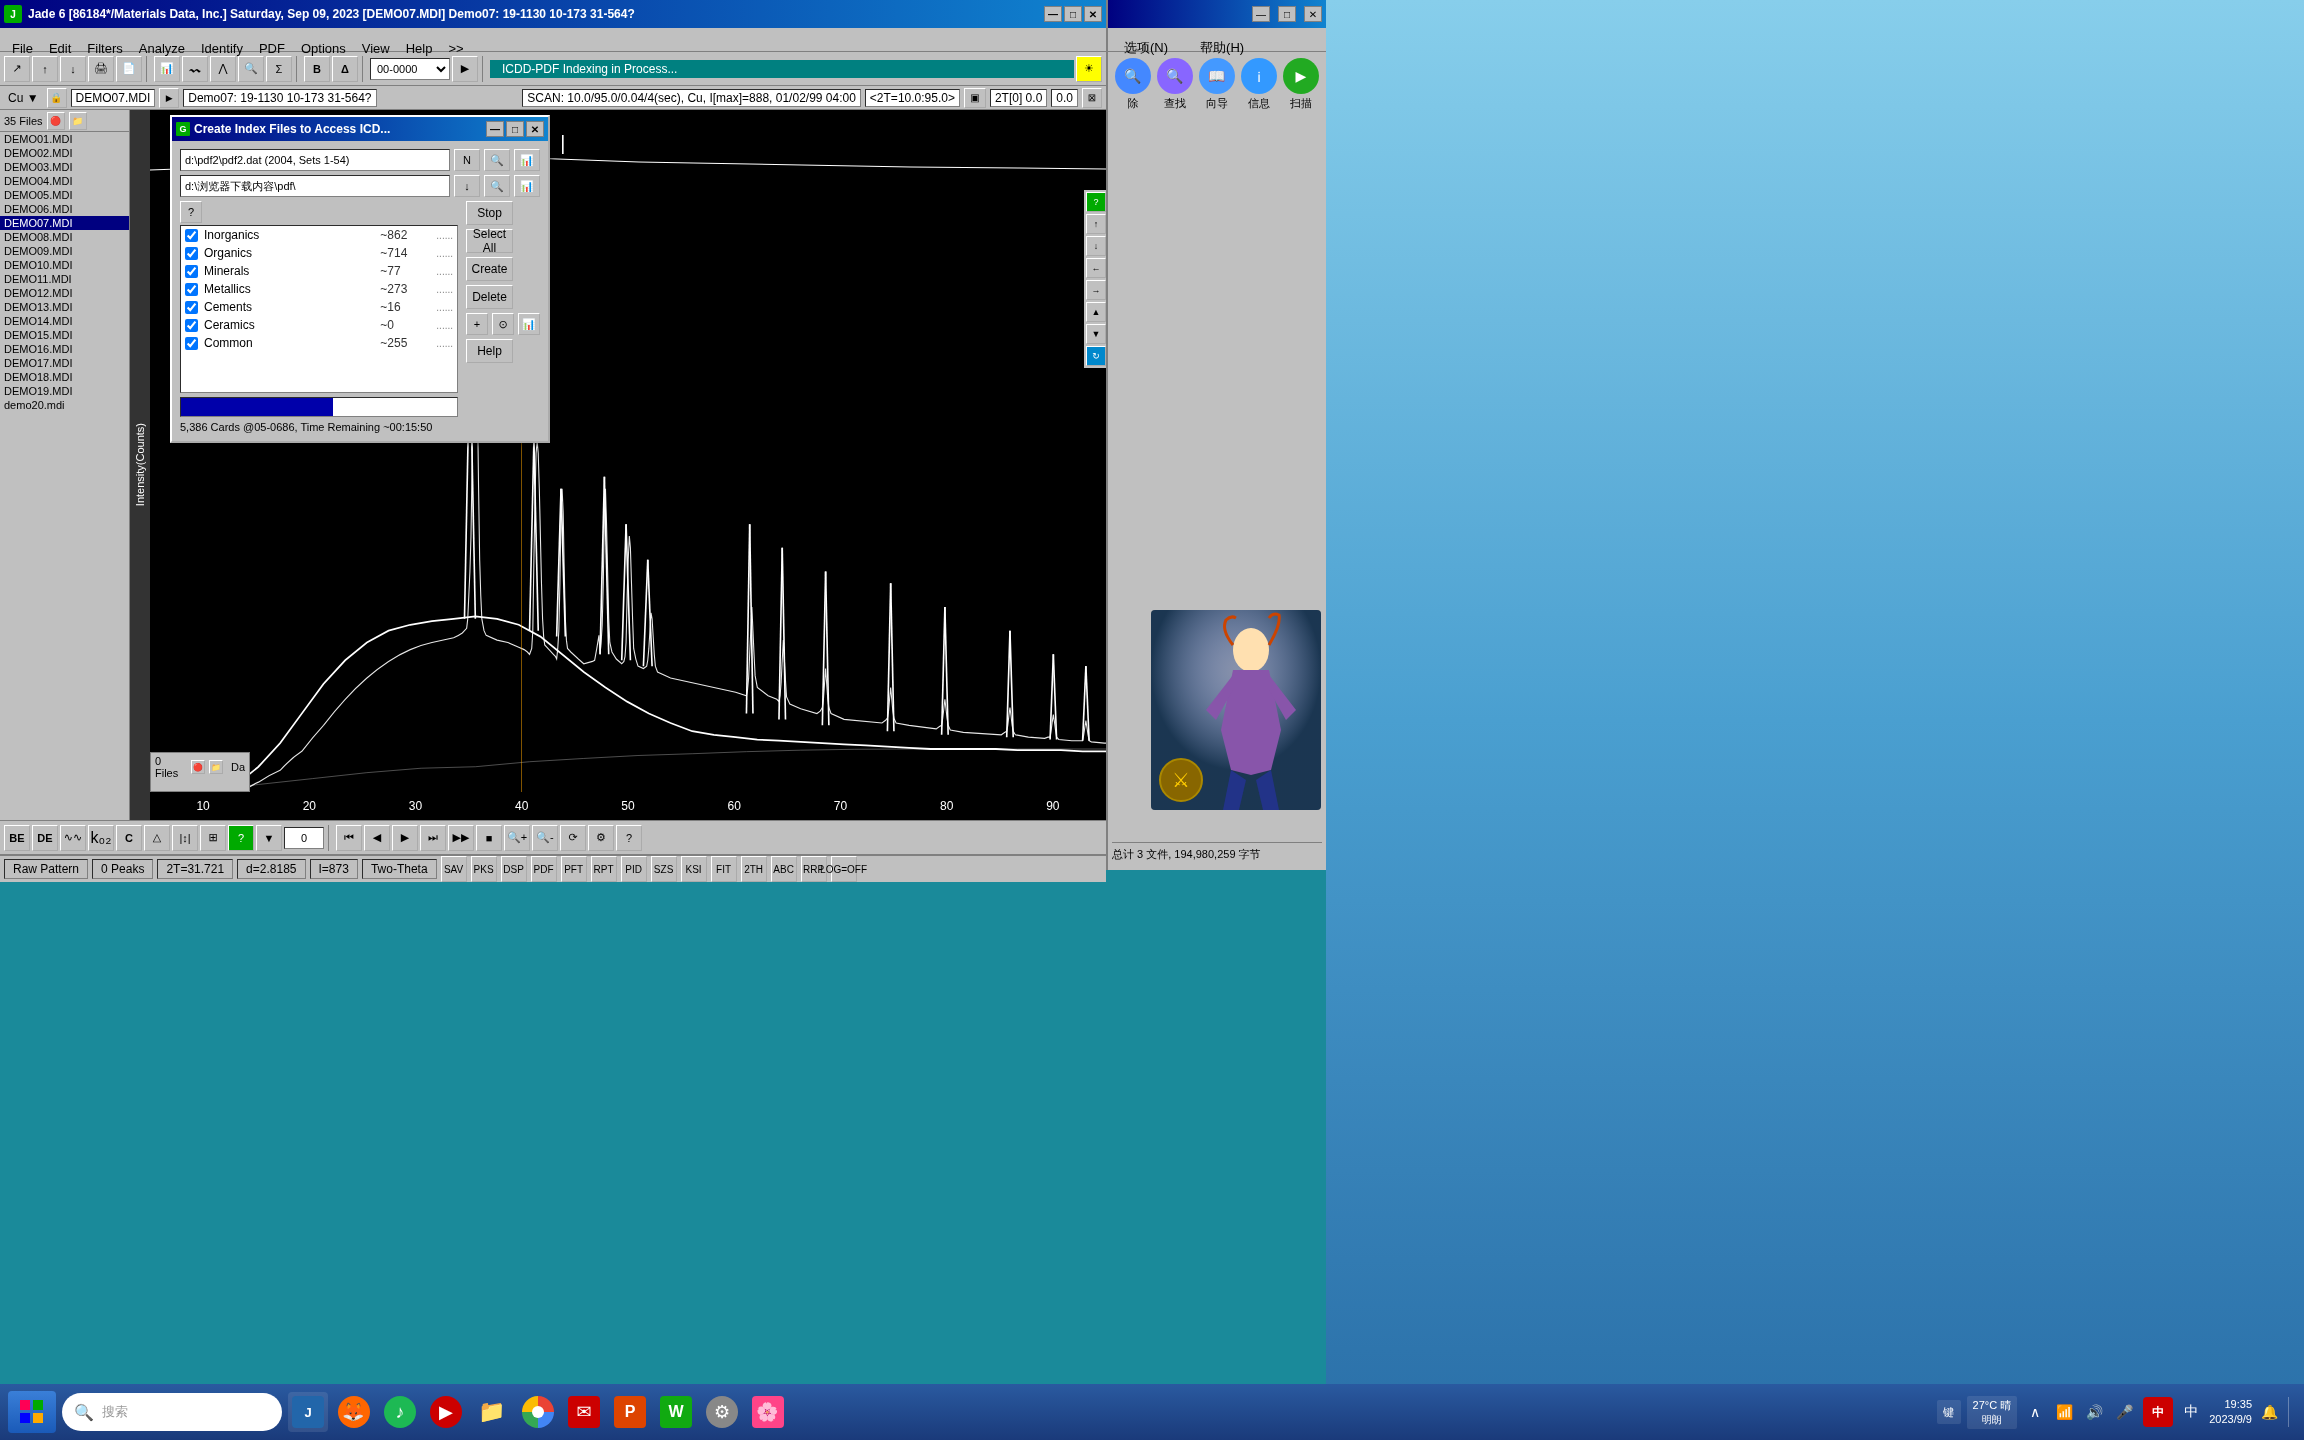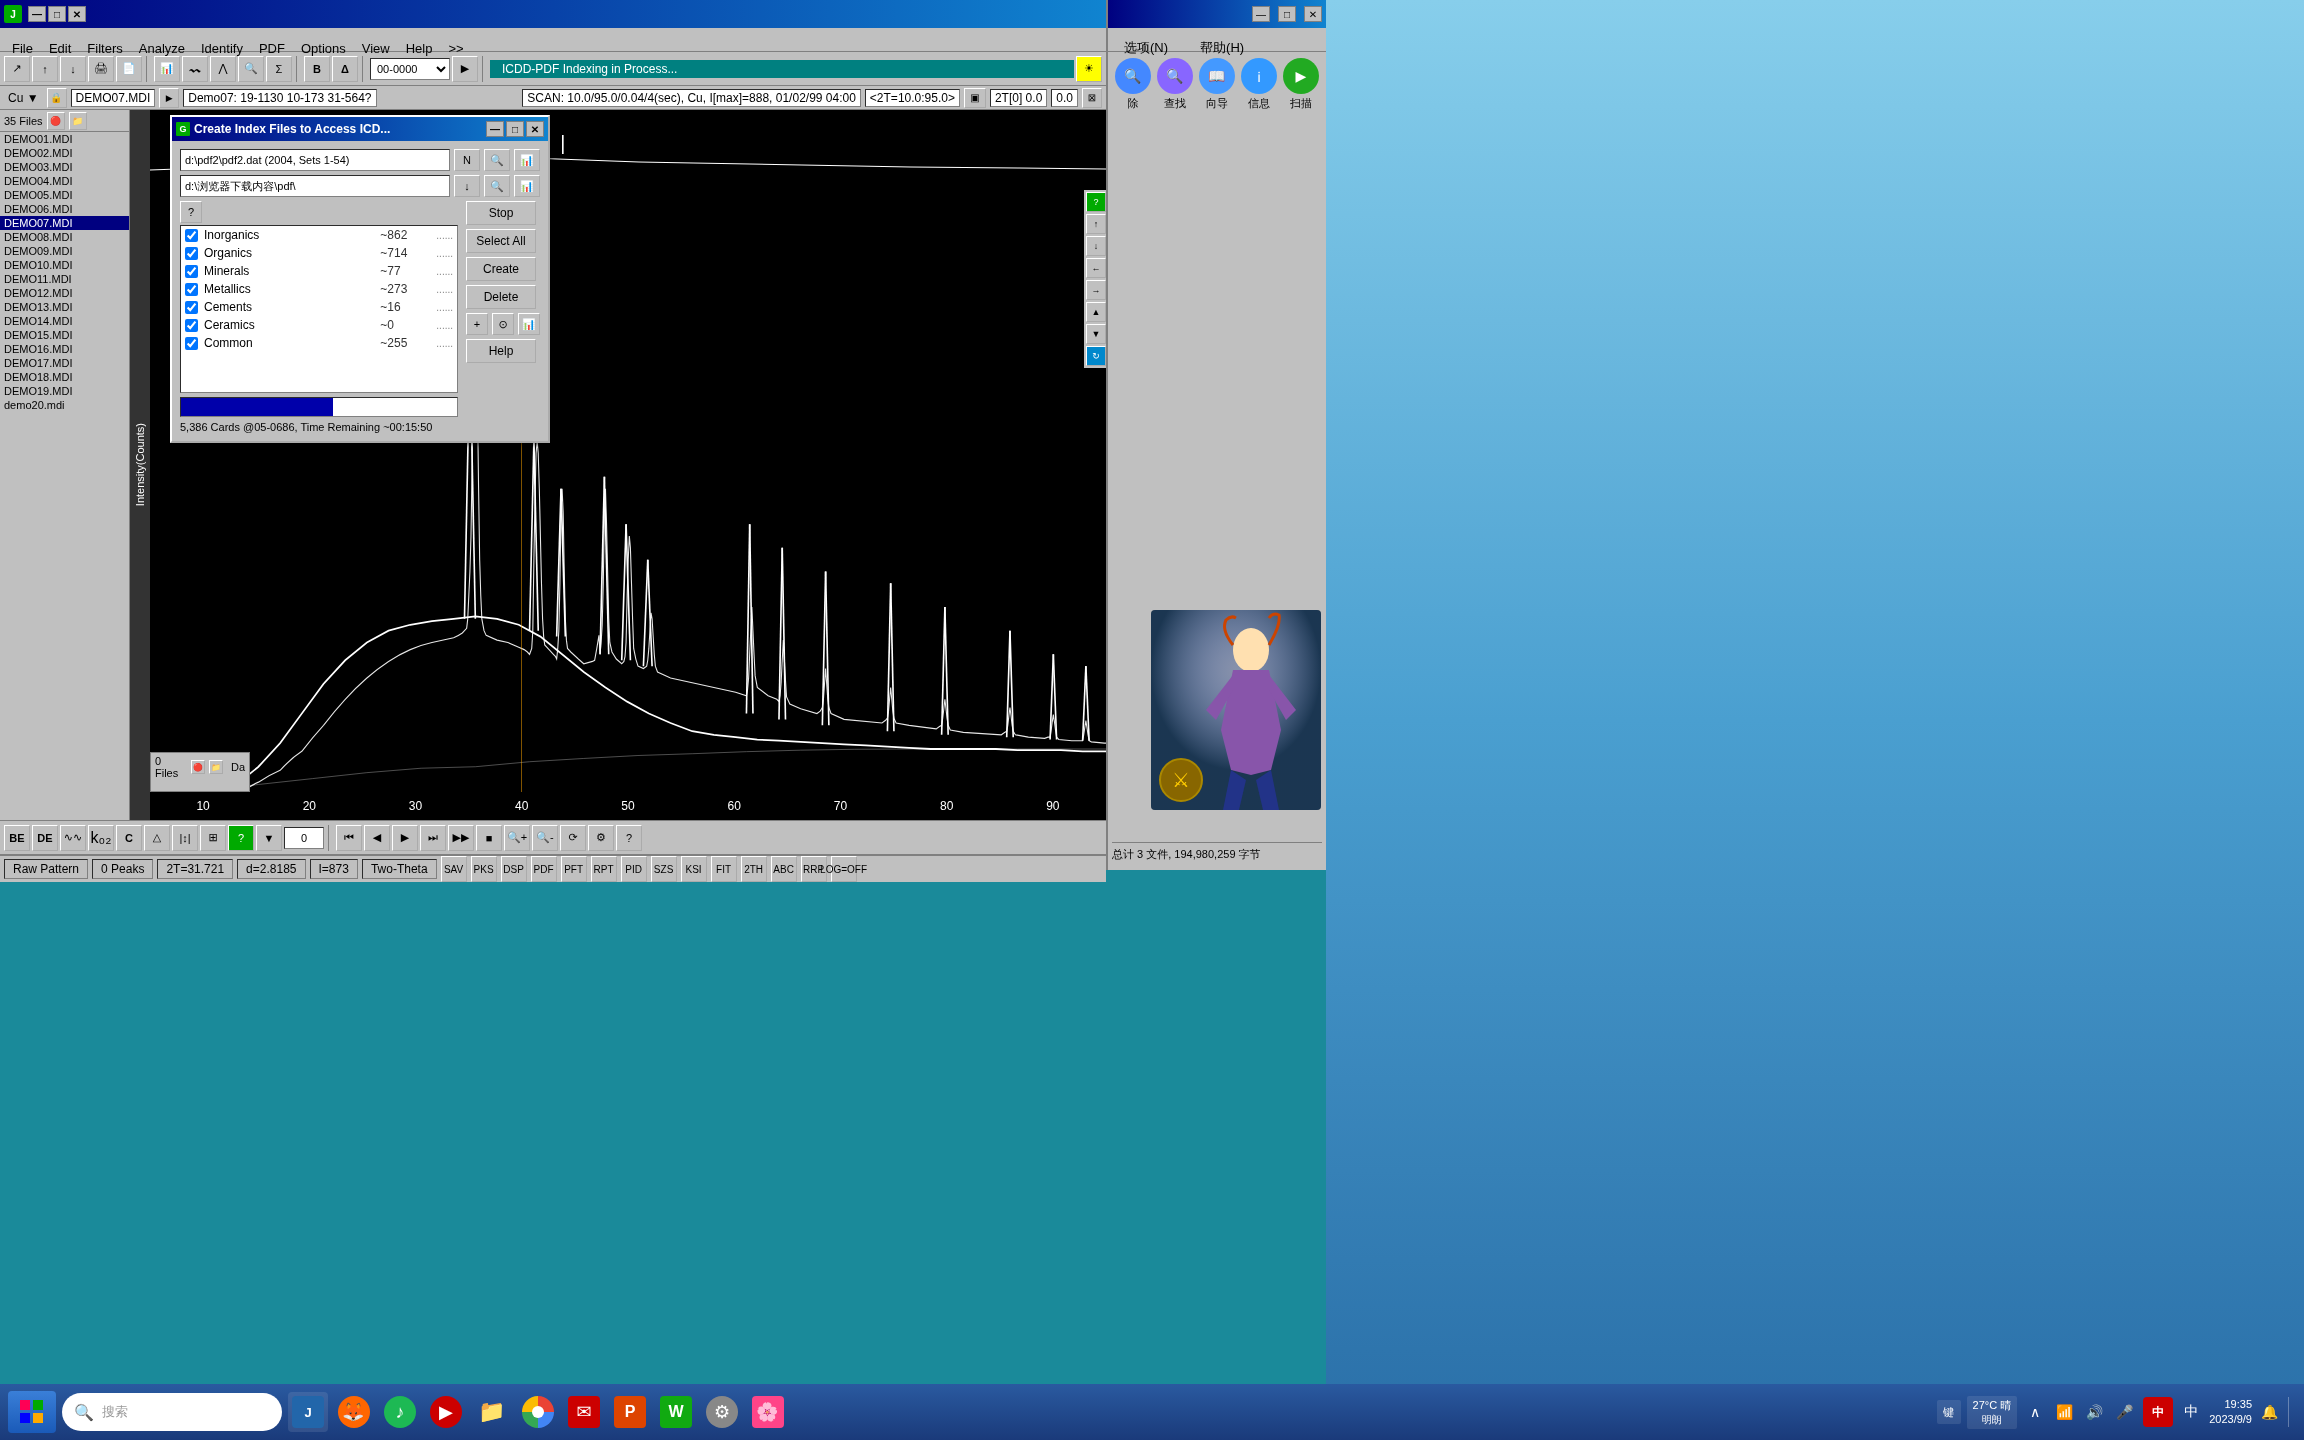--- a/index.html
+++ b/index.html
@@ -261,21 +261,21 @@
       font-size: 12px;
       gap: 6px;
     }
     .dialog-list-item input[type=checkbox] {
       width: 13px; height: 13px;
     }
     .dialog-list-item .item-label { flex: 1; }
     .dialog-list-item .item-count { width: 50px; color: #333; }
     .dialog-list-item .item-dots { color: #888; font-size: 10px; }
     .dialog-btn {
-      width: 70px; height: 24px;
+      width: 47px; height: 24px;
       background: #c0c0c0;
       border: 1px outset #ffffff;
       font-size: 12px;
       cursor: pointer;
       display: flex; align-items: center; justify-content: center;
     }
     .dialog-info-btn {
       width: 22px; height: 22px;
       background: #c0c0c0;
       border: 1px outset #ffffff;
@@ -440,20 +440,21 @@
   </style>
 </head>
 <body>
 
 <div class="main-wrapper">
 
   <div id="title-bar">
     <div class="app-icon">
       <span>J</span>
     </div>
+    <span class="title-text">Jade 6 [86184*/Materials Data, Inc.] Saturday, Sep 09, 2023 [DEMO07.MDI] Demo07: 19-1130 10-173 31-564?</span>
     <div class="win-buttons">
       <div class="win-btn">—</div>
       <div class="win-btn">□</div>
       <div class="win-btn">✕</div>
     </div>
   </div>
 
   <div id="menu-bar">
     <span class="menu-item">File</span>
     <span class="menu-item">Edit</span>

